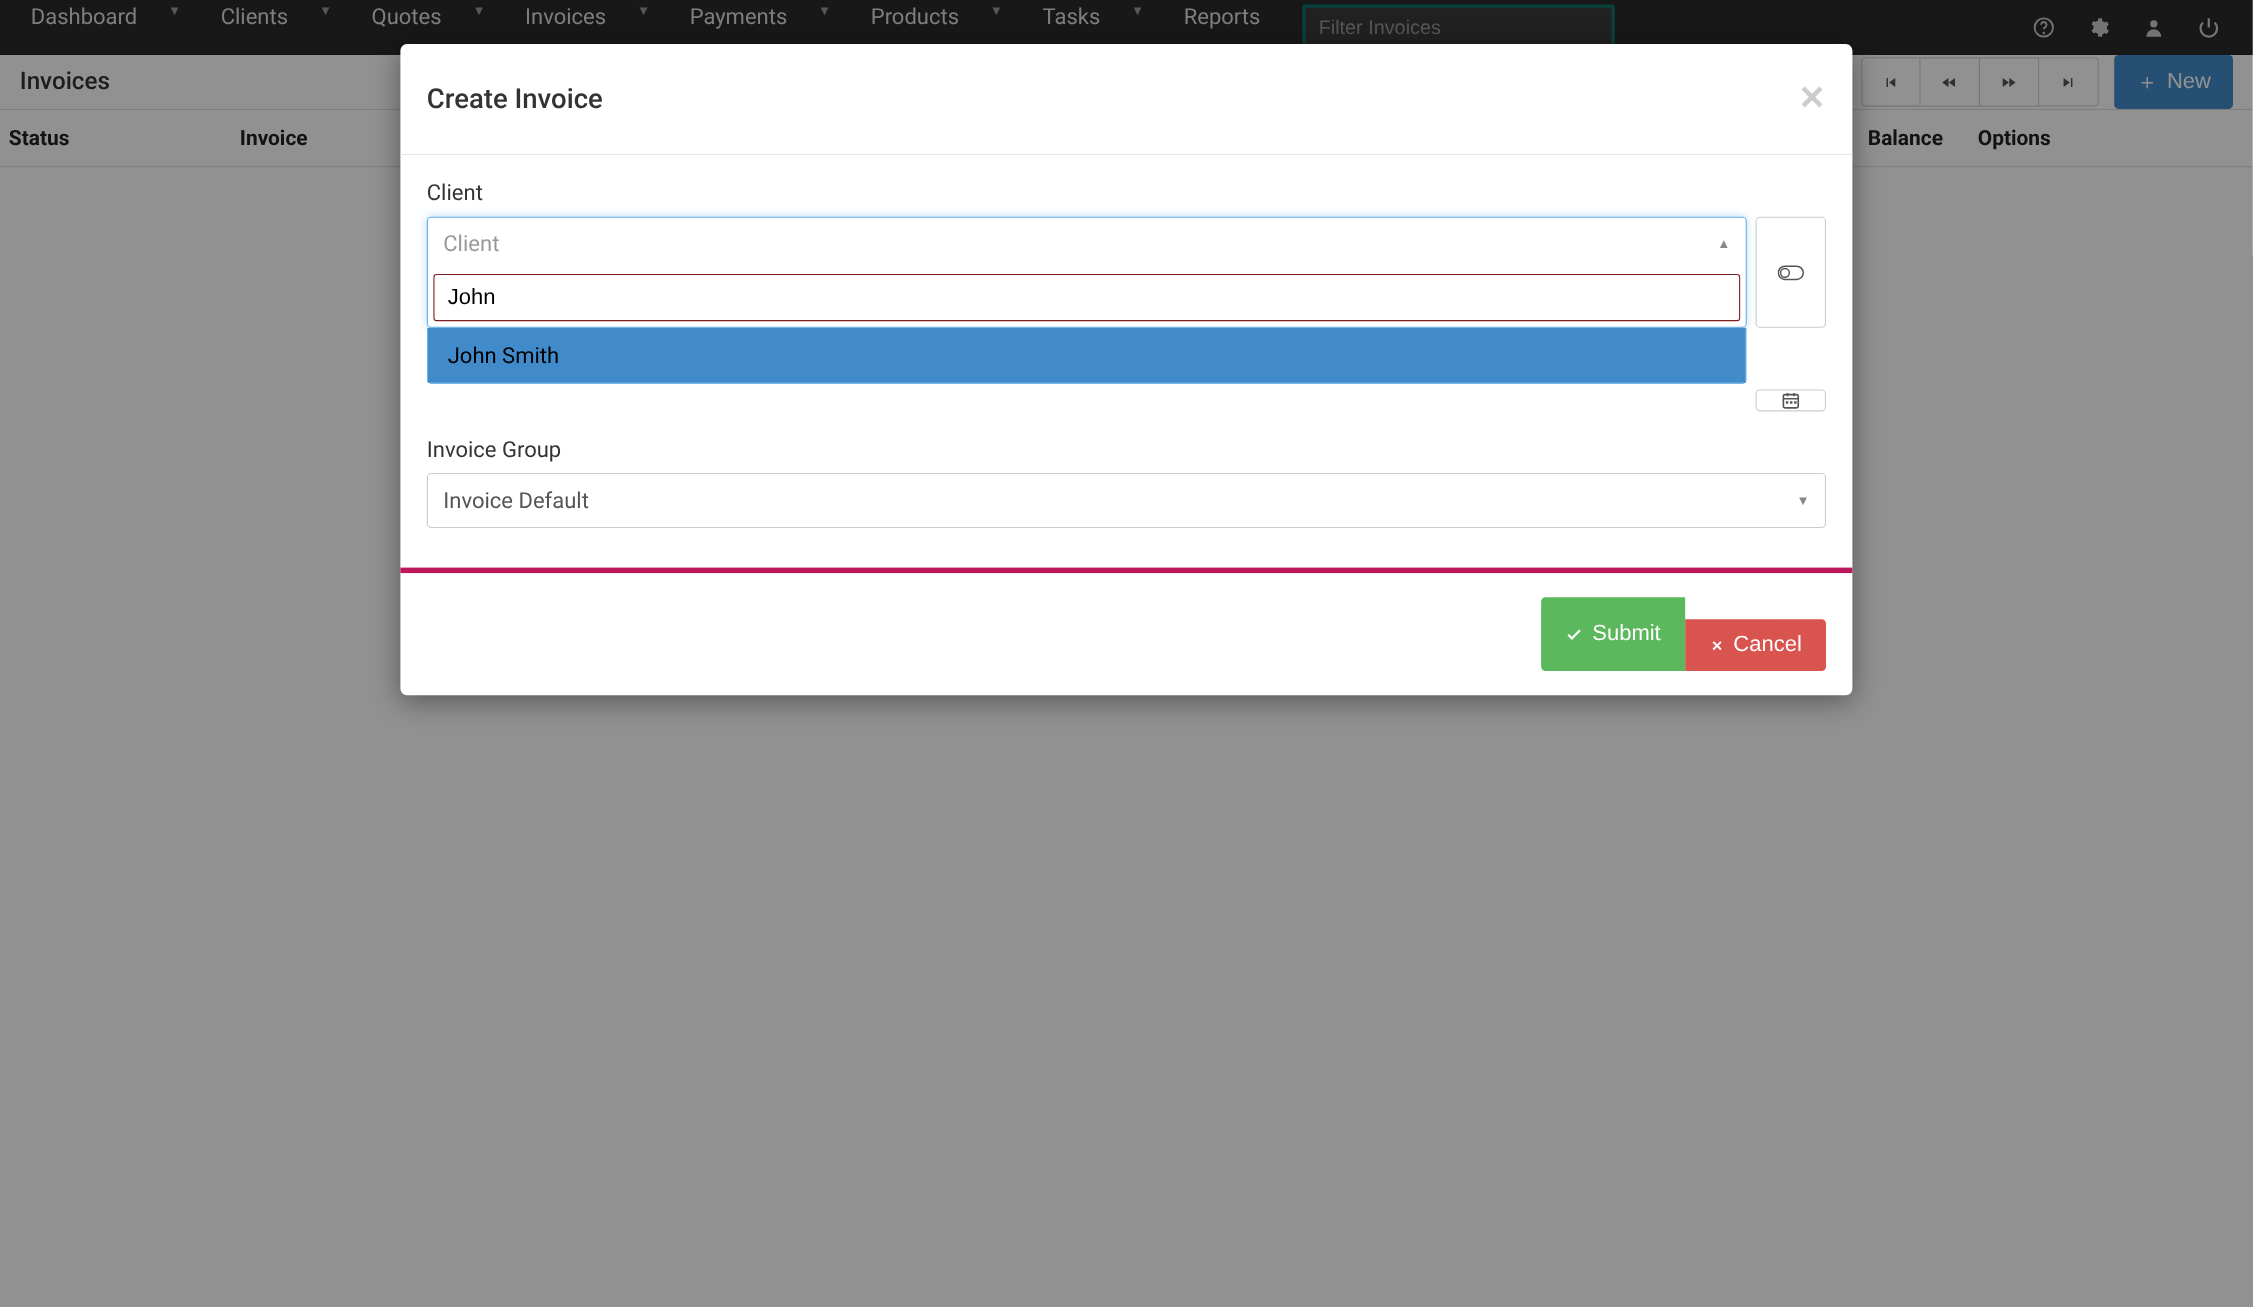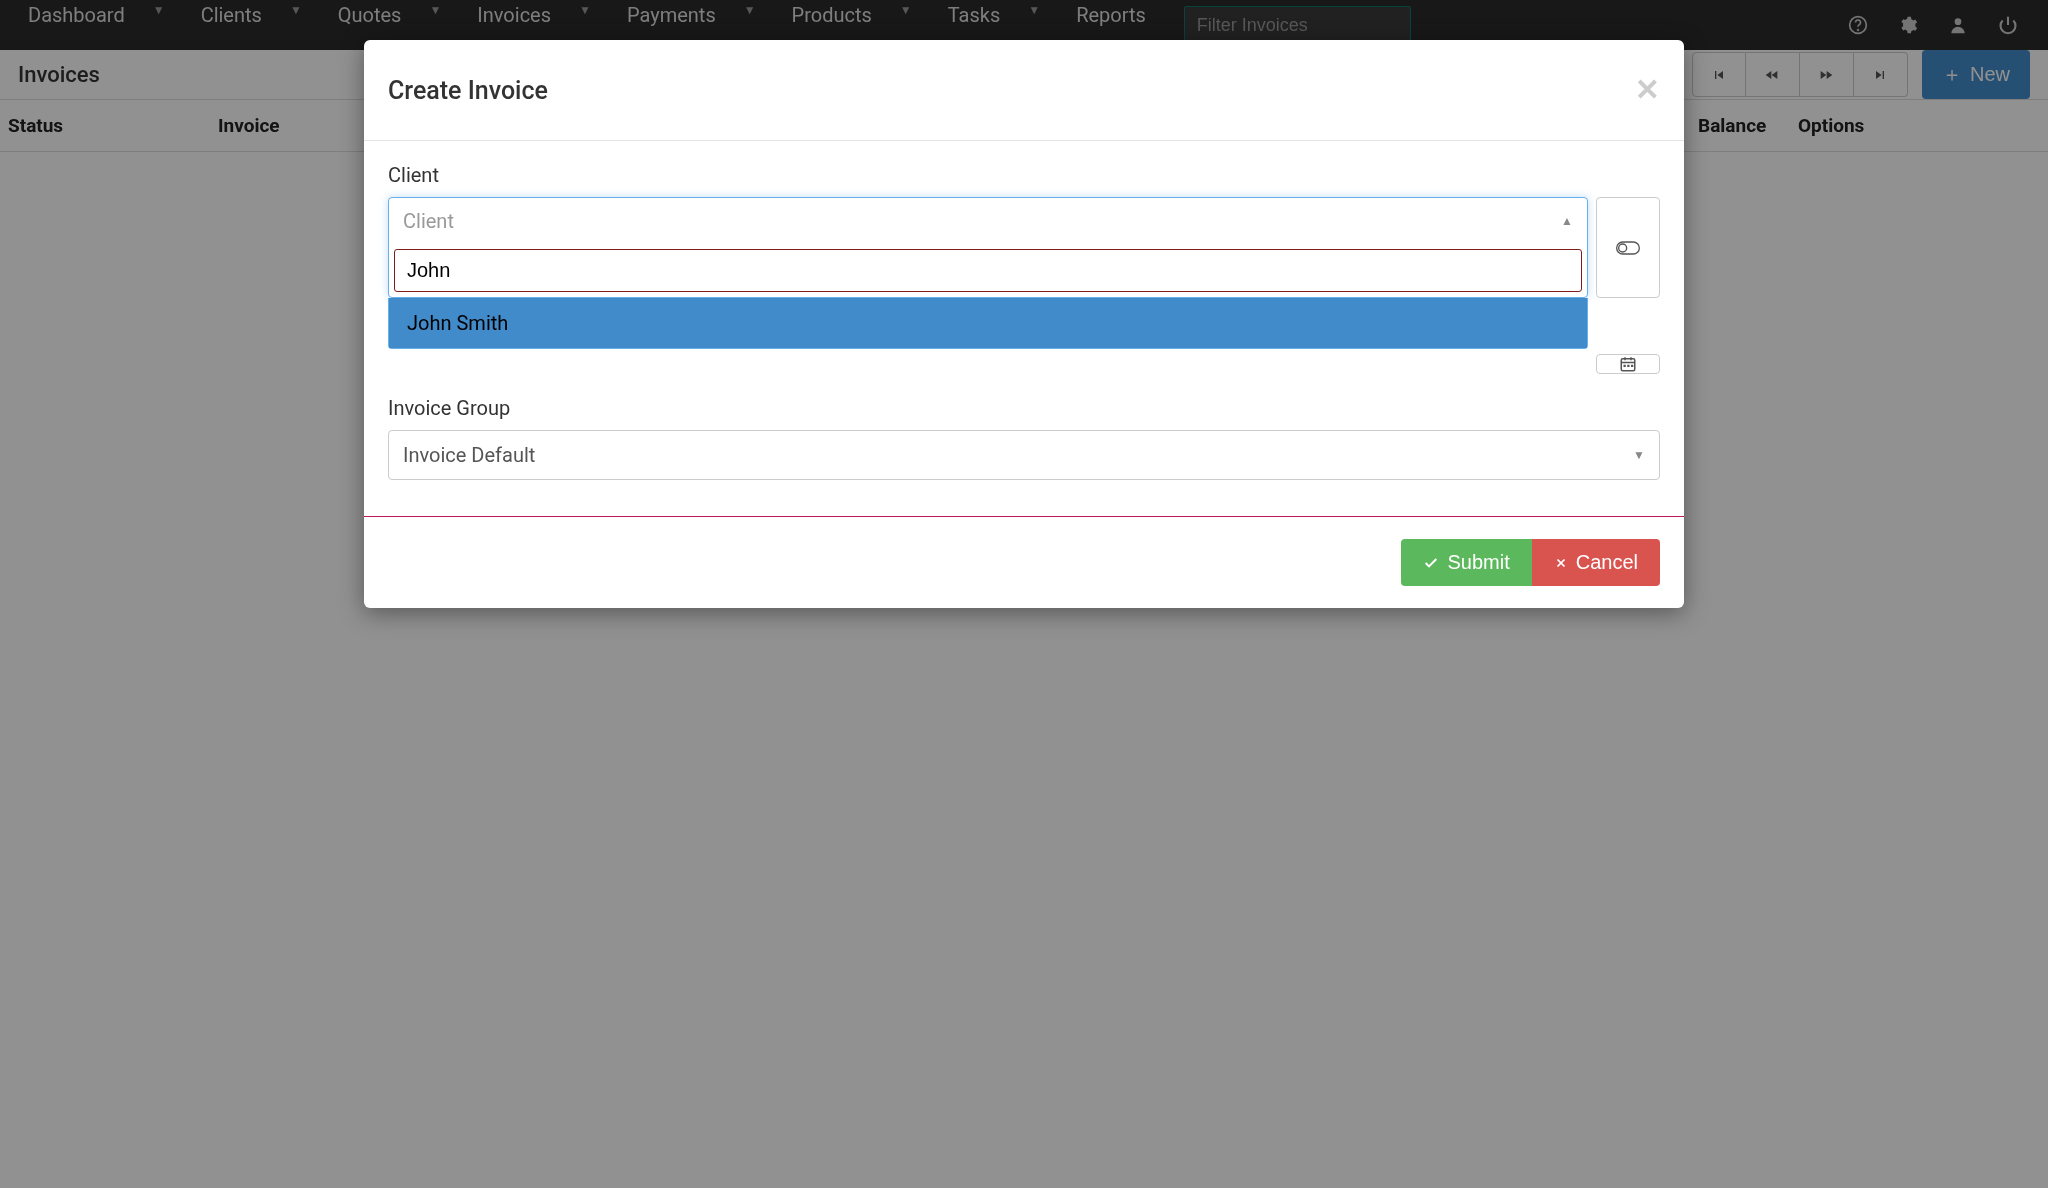--- a/index.html
+++ b/index.html
@@ -41,24 +41,24 @@
       font-size: 20px;
       cursor: pointer;
     }
     .nav-item .caret {
       margin-left: 28px;
       font-size: 12px;
       color: #999;
     }
     .filter-input {
       background: #3a3a3a;
-      border: 1px solid #0f766e;
+      border: 3px solid #0f766e;
       color: #bbb;
       padding: 8px 12px;
-      width: 227px;
+      width: 284px;
       font-size: 18px;
       border-radius: 2px;
       margin-left: 20px;
     }
     .filter-input::placeholder {
       color: #999;
     }
     .navbar-right {
       display: flex;
       align-items: center;
@@ -280,21 +280,21 @@
       font-size: 20px;
       background: #fff;
       display: flex;
       justify-content: space-between;
       align-items: center;
       color: #555;
       cursor: pointer;
       gap: 24px;
     }
     .modal-footer {
-      border-top: 1px solid #be185d;
+      border-top: 5px solid #be185d;
       padding: 22px 24px;
       display: flex;
       justify-content: flex-end;
       gap: 0;
     }
     .btn {
       padding: 12px 22px;
       font-size: 20px;
       border: none;
       cursor: pointer;
@@ -303,20 +303,21 @@
       gap: 8px;
       color: #fff;
     }
     .btn-success {
       background: #5cb85c;
       border-radius: 4px 0 0 4px;
     }
     .btn-danger {
       background: #d9534f;
       border-radius: 0 4px 4px 0;
+      margin-top: 20px;
     }
     .pager-group {
       display: flex;
     }
     
     svg { display: block; }
   </style>
 </head>
 <body>
 

